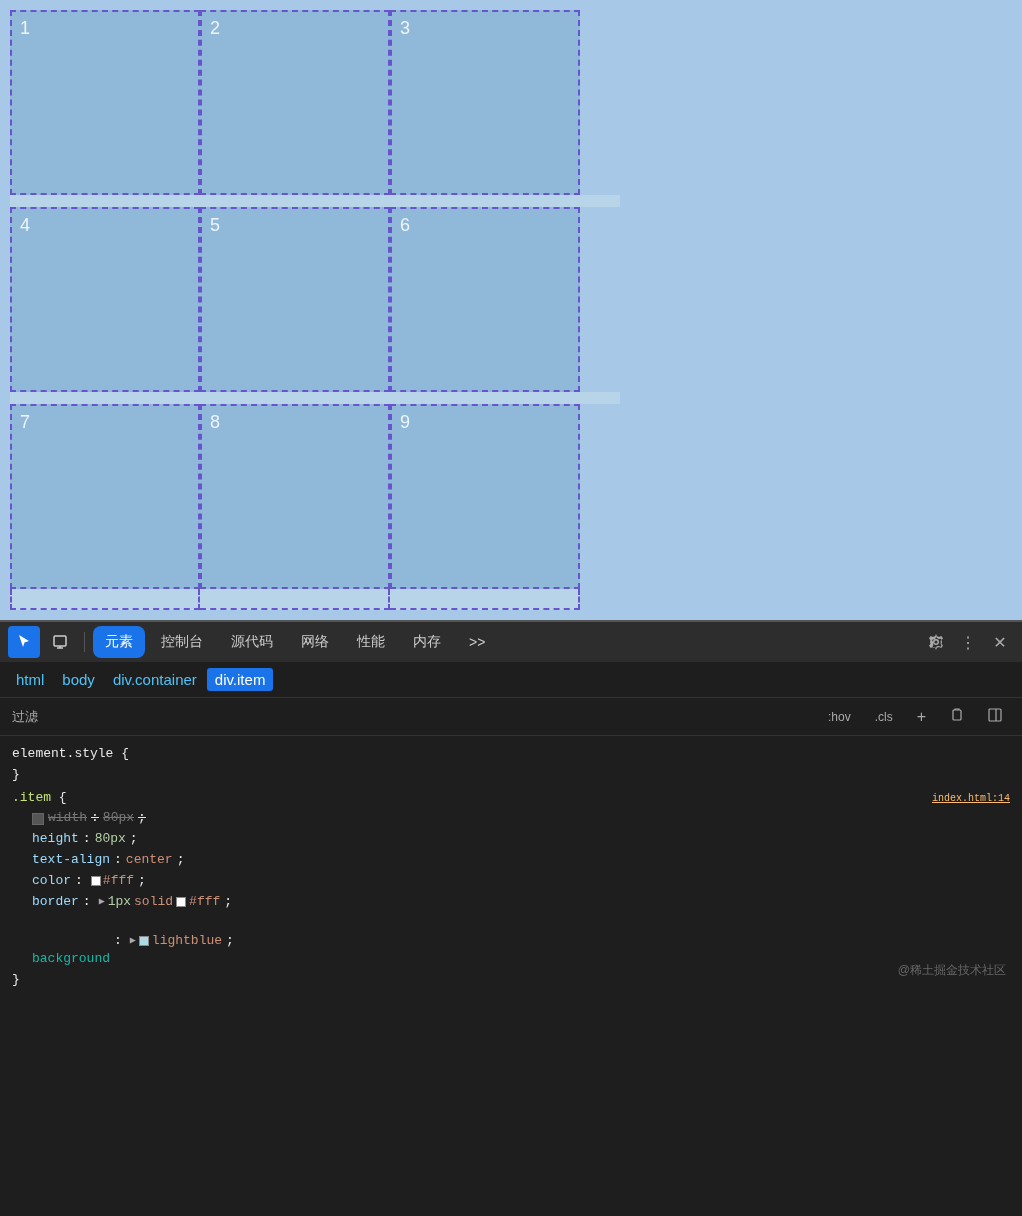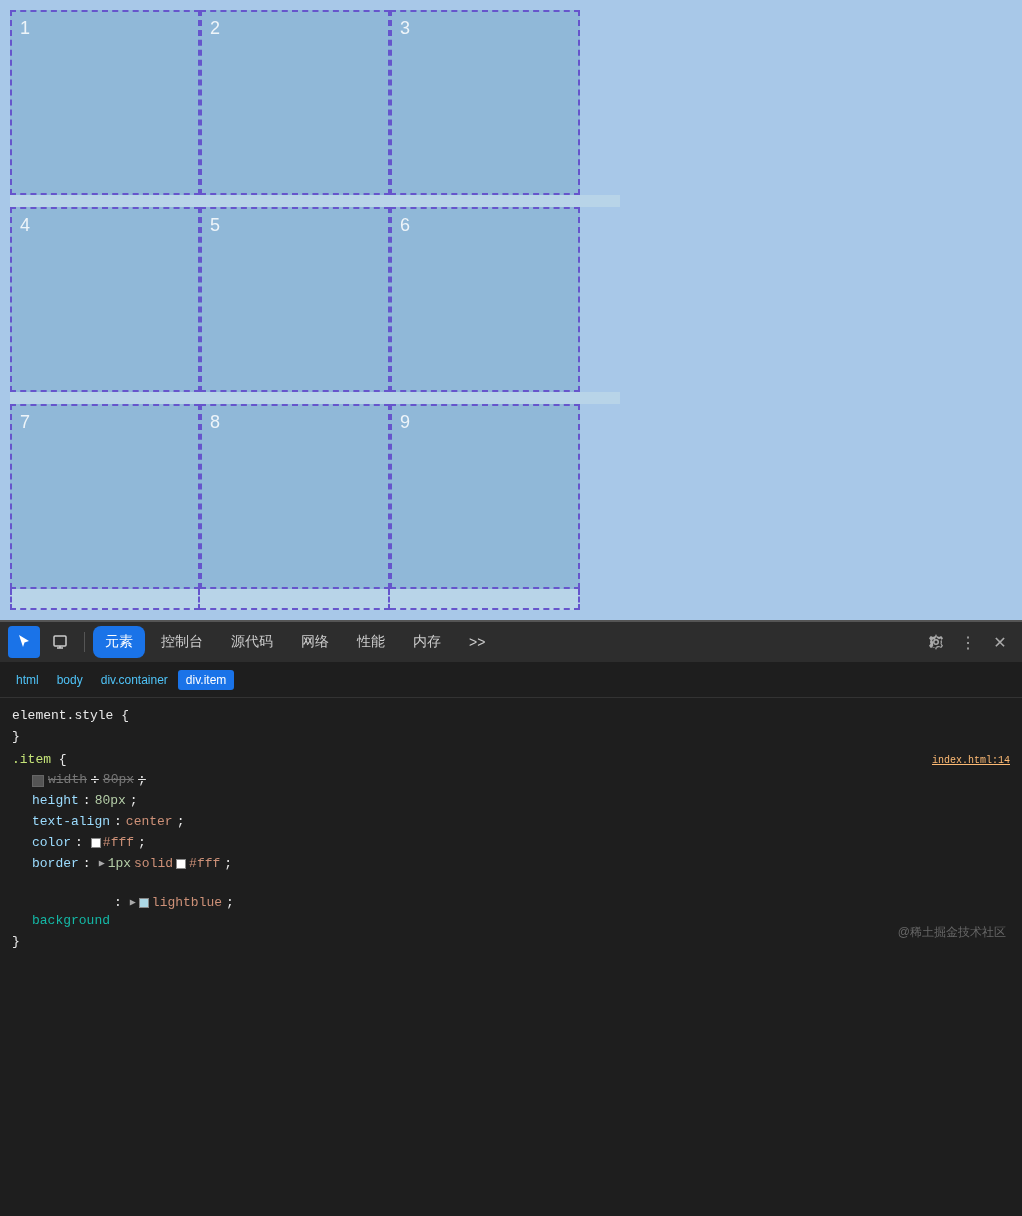--- a/index.html
+++ b/index.html
@@ -107,21 +107,21 @@
       display: flex;
       align-items: center;
       padding: 0 8px;
       border-bottom: 1px solid #333;
       gap: 2px;
     }
 
     .bc-item {
       padding: 3px 8px;
       border-radius: 3px;
-      font-size: 12px;
+      font-size: 15px;
       cursor: pointer;
       color: #4fc3f7;
     }
     .bc-item.selected {
       background: #1a73e8;
       color: #fff;
     }
 
     
     .devtools-style-tabs {
@@ -351,20 +351,40 @@
   </div>
 
   <div class="devtools-breadcrumb">
     <div class="bc-item">html</div>
     <div class="bc-item">body</div>
     <div class="bc-item">div.container</div>
     <div class="bc-item selected">div.item</div>
   </div>
 
 
+  <div class="devtools-filter">
+    <span class="filter-label">过滤</span>
+    <div class="filter-spacer"></div>
+    <div class="filter-btn">:hov</div>
+    <div class="filter-btn">.cls</div>
+    <div class="filter-btn" style="font-size:16px;">+</div>
+    <div class="filter-btn" style="font-size:14px;">
+      
+      <svg width="14" height="14" viewBox="0 0 14 14" fill="none" stroke="#aaa" stroke-width="1.2">
+        <rect x="3" y="2" width="8" height="10" rx="1"></rect>
+        <path d="M5 2V1h4v1"></path>
+      </svg>
+    </div>
+    <div class="filter-btn" style="font-size:14px;">
+      <svg width="14" height="14" viewBox="0 0 14 14" fill="none" stroke="#aaa" stroke-width="1.2">
+        <rect x="1" y="1" width="12" height="12" rx="1"></rect>
+        <line x1="8" y1="1" x2="8" y2="13"></line>
+      </svg>
+    </div>
+  </div>
 
   <div class="devtools-code-outer">
     <div class="devtools-code">
 
       <div class="code-block element-style-block">
         <div class="css-selector">
           <span class="css-selector">element.style</span>
           <span class="css-brace">{</span>
         </div>
         <div class="css-brace">}</div>

